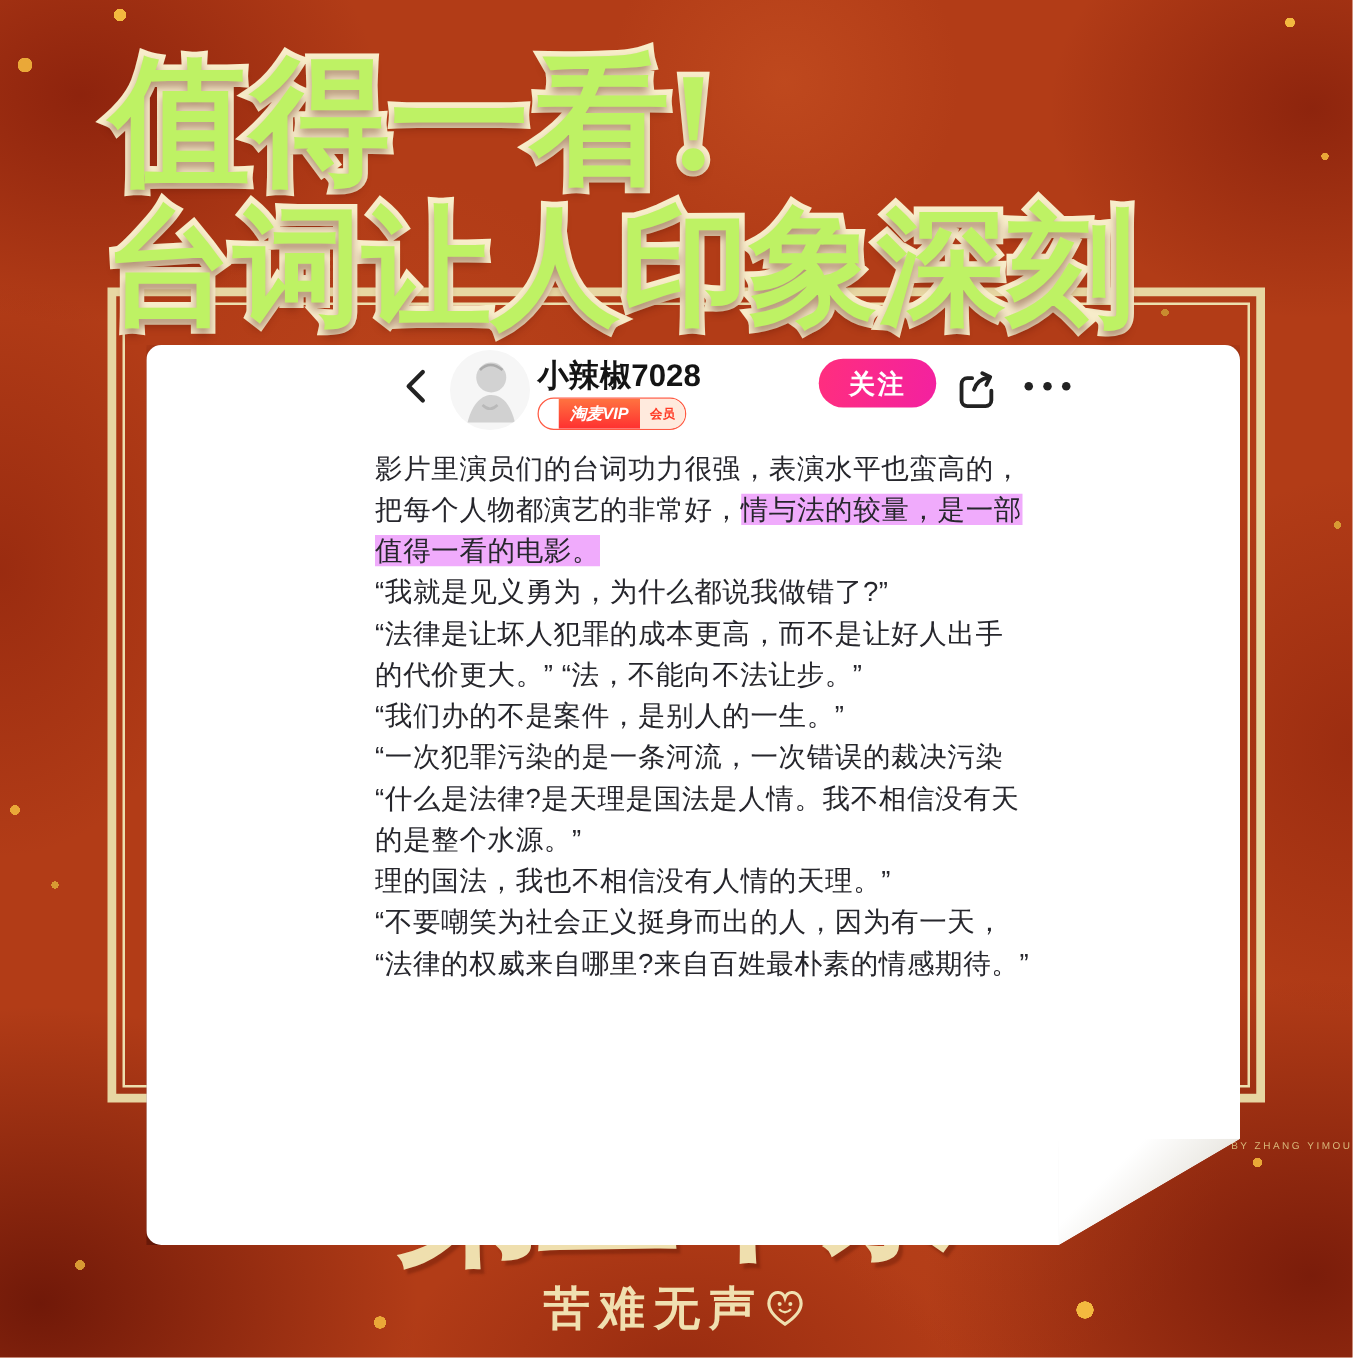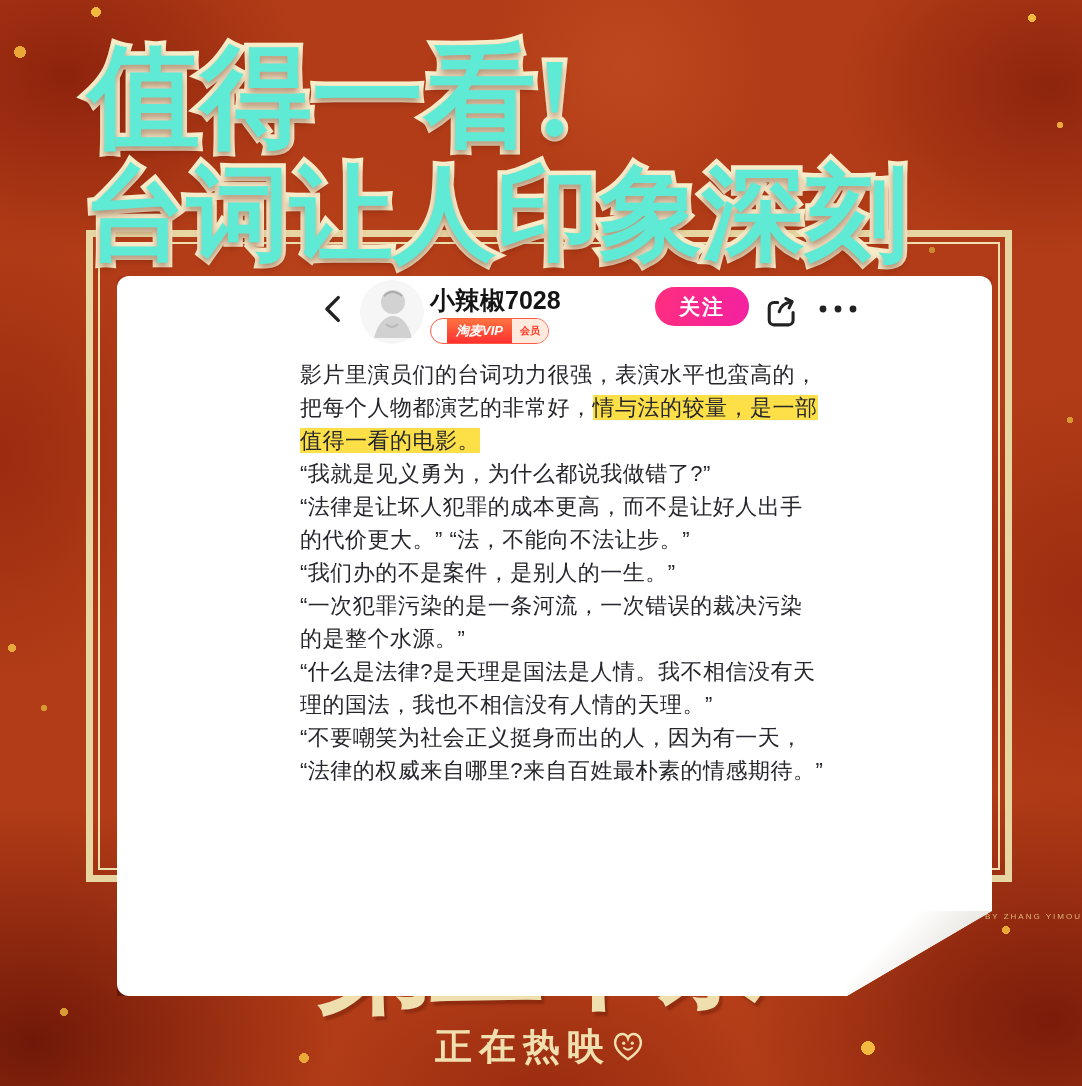--- a/index.html
+++ b/index.html
@@ -41,21 +41,21 @@
   }
   
   .frame{
     position:absolute;left:86px;top:230px;width:926px;height:652px;
     border:7px solid #e7d6a2;box-sizing:border-box;z-index:1;
   }
   .frame-inner{position:absolute;inset:5px;border:2px solid #eddfae;}
   
   .headline{
     position:absolute;z-index:4;margin:0;
-    font-weight:900;color:#5eead4;white-space:nowrap;
+    font-weight:900;color:#bef264;white-space:nowrap;
     -webkit-text-stroke:9px #f8edca;paint-order:stroke fill;
     text-shadow:0 5px 7px rgba(80,15,0,.4);
     font-family:"Liberation Serif","DejaVu Serif",serif;
   }
   .headline.l1{left:88px;top:22px;font-size:112px;}
   .headline.l2{left:84px;top:146px;font-size:103px;}
   
   .card{
     position:absolute;left:117px;top:276px;width:875px;height:720px;
     background:#ffffff;border-radius:12px;z-index:2;
@@ -97,21 +97,21 @@
     font-family:Liberation Serif, serif;display:flex;align-items:center;justify-content:center;
   }
   .share-btn{left:641px;top:15px;width:44px;height:40px;}
   .more-btn{left:700px;top:26px;width:42px;height:16px;}
   
   .post-text{
     position:absolute;left:183px;top:82px;width:600px;
     font-size:22px;line-height:33px;color:#26262c;letter-spacing:.5px;
   }
   .post-text .line{white-space:nowrap;}
-  .post-text .highlight{background:#fde047;}
+  .post-text .highlight{background:#f0abfc;}
   
   .credit{
     position:absolute;left:0;right:0;top:884px;text-align:center;z-index:1;
     color:#ecd9a4;white-space:nowrap;
   }
   .credit .director{font-size:23px;font-weight:bold;font-family:"Liberation Serif","DejaVu Serif",serif;}
   .credit .suffix{font-size:13px;margin-left:23px;}
   .credit-en{
     position:absolute;left:0;right:0;top:912px;text-align:right;z-index:1;
     font-size:8px;letter-spacing:2px;color:#d9b87a;
@@ -191,39 +191,39 @@
 
   <div class="post-text">
       <div class="line"><span class="plain">影片里演员们的台词功力很强，表演水平也蛮高的，</span></div>
       <div class="line"><span class="plain">把每个人物都演艺的非常好，</span><span class="highlight">情与法的较量，是一部</span></div>
       <div class="line"><span class="highlight">值得一看的电影。</span></div>
       <div class="line"><span class="plain">“我就是见义勇为，为什么都说我做错了?”</span></div>
       <div class="line"><span class="plain">“法律是让坏人犯罪的成本更高，而不是让好人出手</span></div>
       <div class="line"><span class="plain">的代价更大。” “法，不能向不法让步。”</span></div>
       <div class="line"><span class="plain">“我们办的不是案件，是别人的一生。”</span></div>
       <div class="line"><span class="plain">“一次犯罪污染的是一条河流，一次错误的裁决污染</span></div>
+      <div class="line"><span class="plain">“什么是法律?是天理是国法是人情。我不相信没有天</span></div>
       <div class="line"><span class="plain">的是整个水源。”</span></div>
-      <div class="line"><span class="plain">“什么是法律?是天理是国法是人情。我不相信没有天</span></div>
       <div class="line"><span class="plain">理的国法，我也不相信没有人情的天理。”</span></div>
       <div class="line"><span class="plain">“不要嘲笑为社会正义挺身而出的人，因为有一天，</span></div>
       <div class="line"><span class="plain">“法律的权威来自哪里?来自百姓最朴素的情感期待。”</span></div>
     </div>
 
   <div class="curl"></div>
 </div>
 
 <div class="credit">
   <span class="director">张艺谋</span><span class="suffix">导演作品</span>
 </div>
 <div class="credit-en">A FILM BY ZHANG YIMOU</div>
 
 <h2 class="movie-title">第二十条</h2>
 
 <div class="now-showing">
-  <span>正在热映</span><span class="heart">
+  <span>苦难无声</span><span class="heart">
     <svg width="38" height="38" viewBox="0 0 40 40">
       <path d="M20 34 C8 26 4 18 8 11 C11 6 18 6 20 12 C22 6 29 6 32 11 C36 18 32 26 20 34 Z" fill="none" stroke="#f0e0b0" stroke-width="2.6"></path>
       <circle cx="15.5" cy="17" r="1.7" fill="#f0e0b0"></circle>
       <circle cx="24.5" cy="17" r="1.7" fill="#f0e0b0"></circle>
       <path d="M15 21.5 q5 5 10 0" fill="none" stroke="#f0e0b0" stroke-width="2"></path>
     </svg>
   </span>
 </div>
 
 </body></html>

